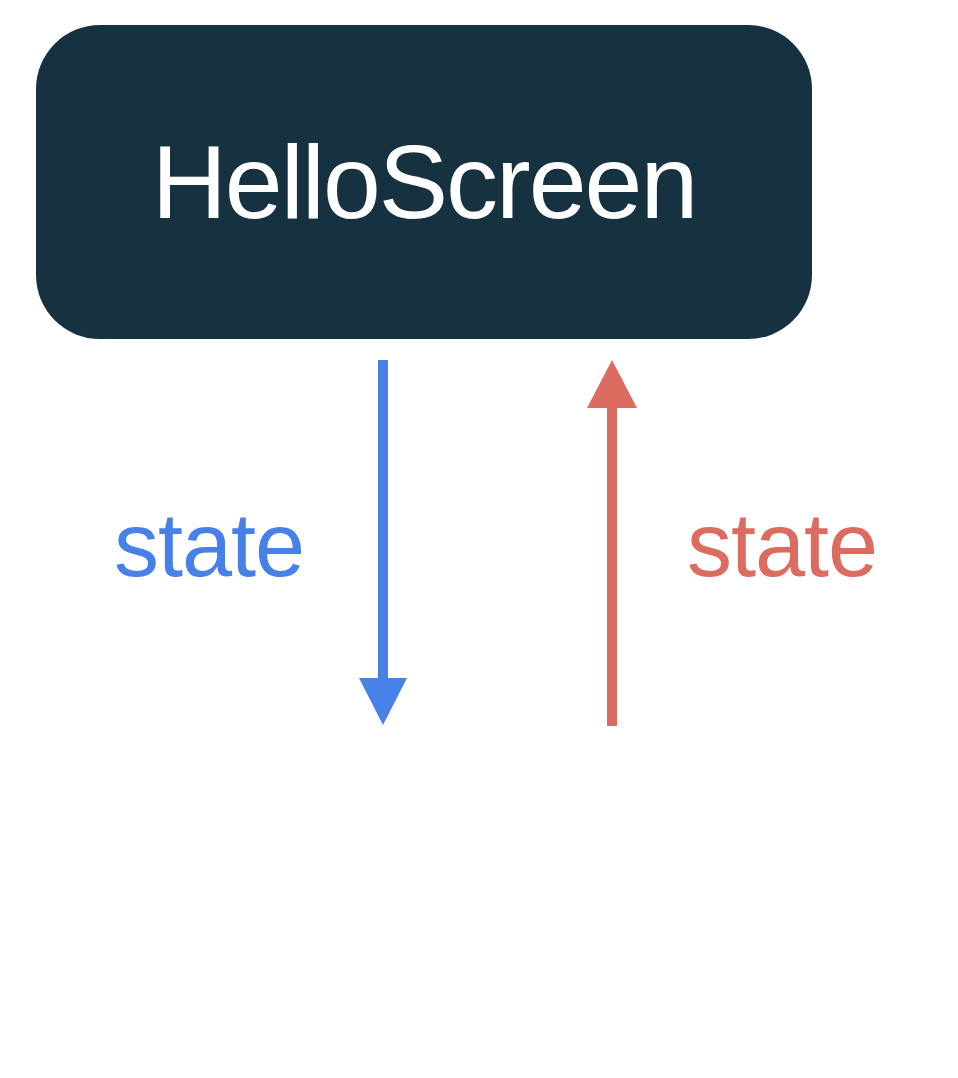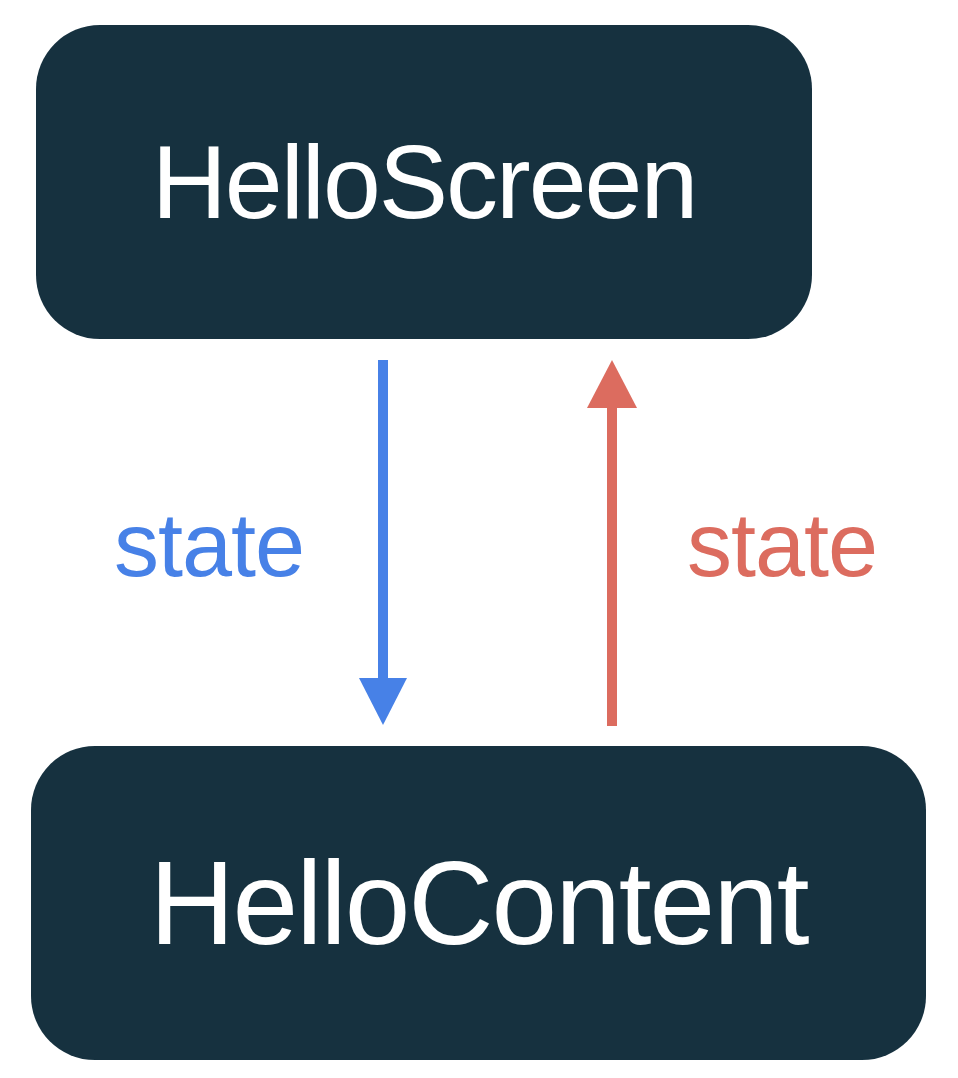--- a/index.html
+++ b/index.html
@@ -95,17 +95,14 @@
   </div>
 
   <div class="arrow-line line-state" style="background-color: rgb(71, 129, 231);"></div>
   <div class="arrow-head head-down" style="background-color: rgb(71, 129, 231);"></div>
   <div class="flow-label label-state" style="color: rgb(71, 129, 231);">state</div>
 
   <div class="arrow-head head-up" style="background-color: rgb(220, 108, 95);"></div>
   <div class="arrow-line line-event" style="background-color: rgb(220, 108, 95);"></div>
   <div class="flow-label label-event" style="color: rgb(220, 108, 95);">state</div>
 
-  <div class="box box-bottom" style="background-color: rgb(22, 49, 63); color: rgb(255, 255, 255);">
-    <span class="box-label">HelloContent</span>
-  </div>
 
 </div>
 
 </body></html>

